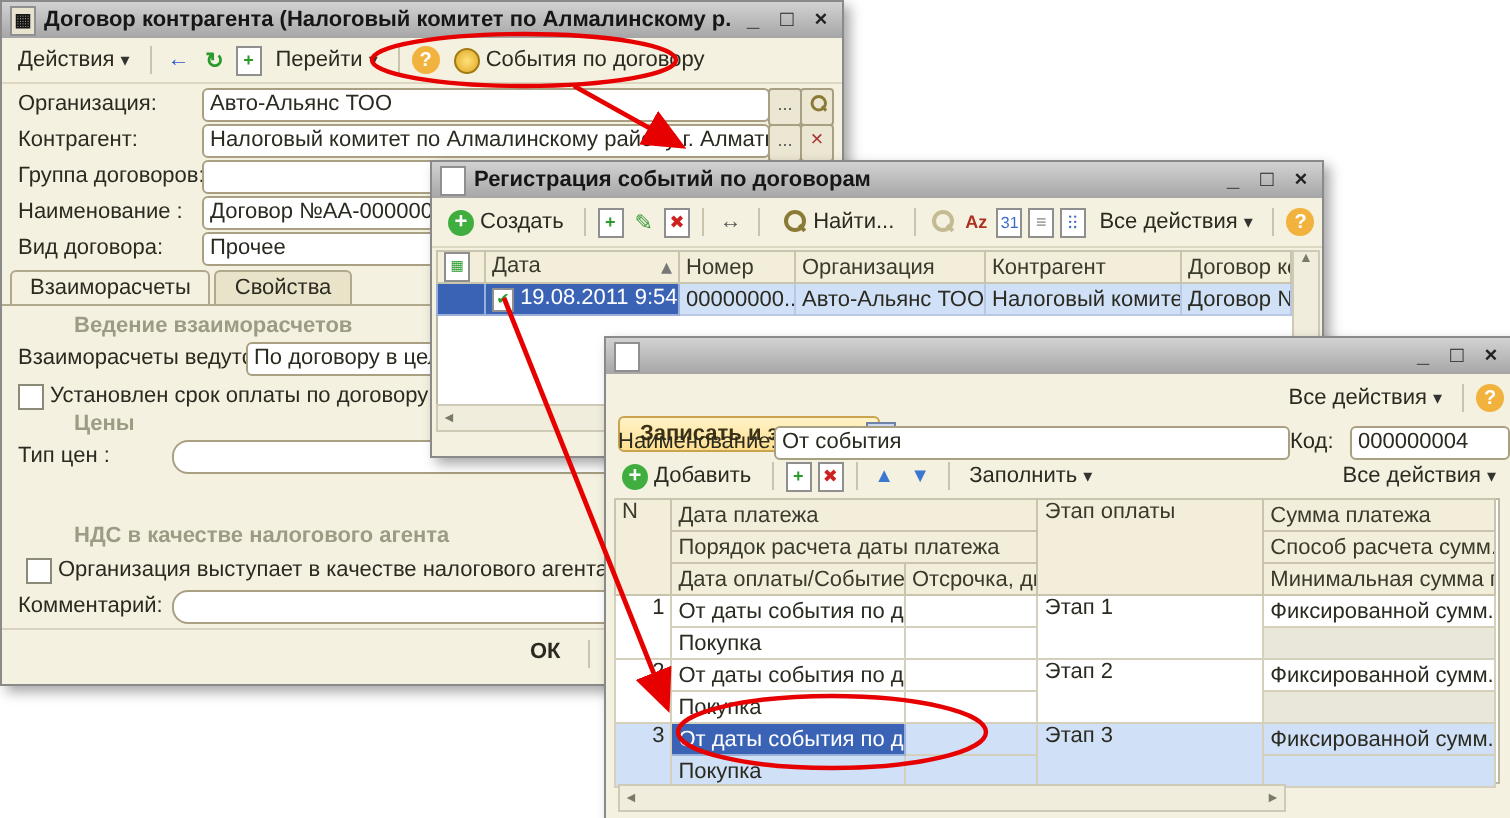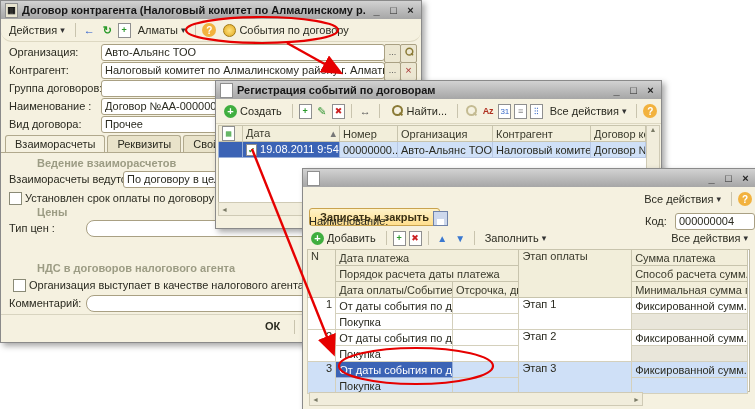--- a/index.html
+++ b/index.html
@@ -77,31 +77,31 @@
   <div class="win" style="left:0;top:0;width:420px;height:341px;z-index:1;">
     <div class="tbar">
       <span class="docico" style="background:#e8e4d0;">▦</span>
       <span class="ttl">Договор контрагента (Налоговый комитет по Алмалинскому р...:42</span>
       <span class="winctl">
         <span class="winbtn">_</span>
         <span class="winbtn">□</span>
         <span class="winbtn">×</span>
       </span>
     </div>
-    <div class="tb" style="left:0;top:18px;right:0;height:22px;border-radius:11px;">
+    <div class="tb" style="left:0;top:18px;right:0;height:22px;">
       <span class="menu">
         <span>Действия</span>
         <span class="dd">▾</span>
       </span>
       <span class="sep"></span>
       <span class="ico" style="color:#2255cc;font-weight:bold;">←</span>
       <span class="ico" style="color:#2a9a2a;font-weight:bold;">↻</span>
       <span class="docico" style="color:#2a9a2a;font-weight:bold;">+</span>
       <span class="menu">
-        <span>Алматы</span>
+        <span>Перейти</span>
         <span class="dd">▾</span>
       </span>
       <span class="sep"></span>
       <span class="helpico">?</span>
       <span class="menu">
         <span class="coin"></span>
         <span>События по договору</span>
       </span>
     </div>
 
@@ -119,34 +119,33 @@
     <span class="fld" style="left:100px;top:79px;width:276px;"></span>
 
     <span class="lbl" style="left:8px;top:99px;">Наименование :</span>
     <span class="fld" style="left:100px;top:97px;width:276px;">Договор №АА-00000008 от 29.0</span>
 
     <span class="lbl" style="left:8px;top:117px;">Вид договора:</span>
     <span class="fld" style="left:100px;top:115px;width:276px;">Прочее</span>
 
     <div class="tabs" style="left:4px;top:134px;">
       <span class="tab active">Взаиморасчеты</span>
-      <span class="tab">Реквизиты</span>
       <span class="tab">Свойства</span>
     </div>
     <div class="tabline" style="left:0;top:151px;width:420px;"></div>
 
     <span class="section" style="left:8px;top:156px;">Ведение взаиморасчетов</span>
     <span class="lbl" style="left:8px;top:172px;">Взаиморасчеты ведутся:</span>
     <span class="fld" style="left:122px;top:170px;width:218px;">По договору в целом</span>
     <span class="cb" style="left:8px;top:191px;"></span>
     <span class="lbl" style="left:24px;top:191px;">Установлен срок оплаты по договору</span>
     <span class="section" style="left:8px;top:205px;">Цены</span>
     <span class="lbl" style="left:8px;top:221px;">Тип цен :</span>
     <span class="fld" style="left:85px;top:219px;width:258px;border-radius:8px;"></span>
-    <span class="section" style="left:8px;top:261px;">НДС в договоров налогового агента</span>
+    <span class="section" style="left:8px;top:261px;">НДС в качестве налогового агента</span>
     <span class="cb" style="left:12px;top:278px;"></span>
     <span class="lbl" style="left:28px;top:278px;">Организация выступает в качестве налогового агента по уплате НДС</span>
     <span class="lbl" style="left:8px;top:296px;">Комментарий:</span>
     <span class="fld" style="left:85px;top:294px;width:310px;border-radius:8px;"></span>
 
     <div class="tabline" style="left:0;top:313px;width:420px;background:#d8d4c0;"></div>
     <span class="okbtn" style="left:258px;top:318px;">ОК</span>
     <span class="sep" style="position:absolute;left:290px;top:319px;"></span>
     <span class="okbtn" style="left:296px;top:318px;font-weight:normal;">Записать</span>
   </div>
@@ -243,20 +242,21 @@
       <span class="floppy" style="position:absolute;left:130px;top:24px;"></span>
       <span class="menu" style="margin-left:auto;">
         <span>Все действия</span>
         <span class="dd">▾</span>
       </span>
       <span class="sep"></span>
       <span class="helpico">?</span>
     </div>
 
     <span class="lbl" style="left:6px;top:46px;">Наименование:</span>
+    <span class="fld" style="left:84px;top:44px;width:250px;">От события</span>
     <span class="lbl" style="left:342px;top:46px;">Код:</span>
     <span class="fld" style="left:372px;top:44px;width:72px;">000000004</span>
 
     <div class="tb" style="left:0;top:60px;right:0;height:18px;border-bottom:none;">
       <span class="menu">
         <span class="plusico">+</span>
         <span>Добавить</span>
       </span>
       <span class="sep"></span>
       <span class="docico" style="color:#2a9a2a;font-weight:bold;">+</span>

